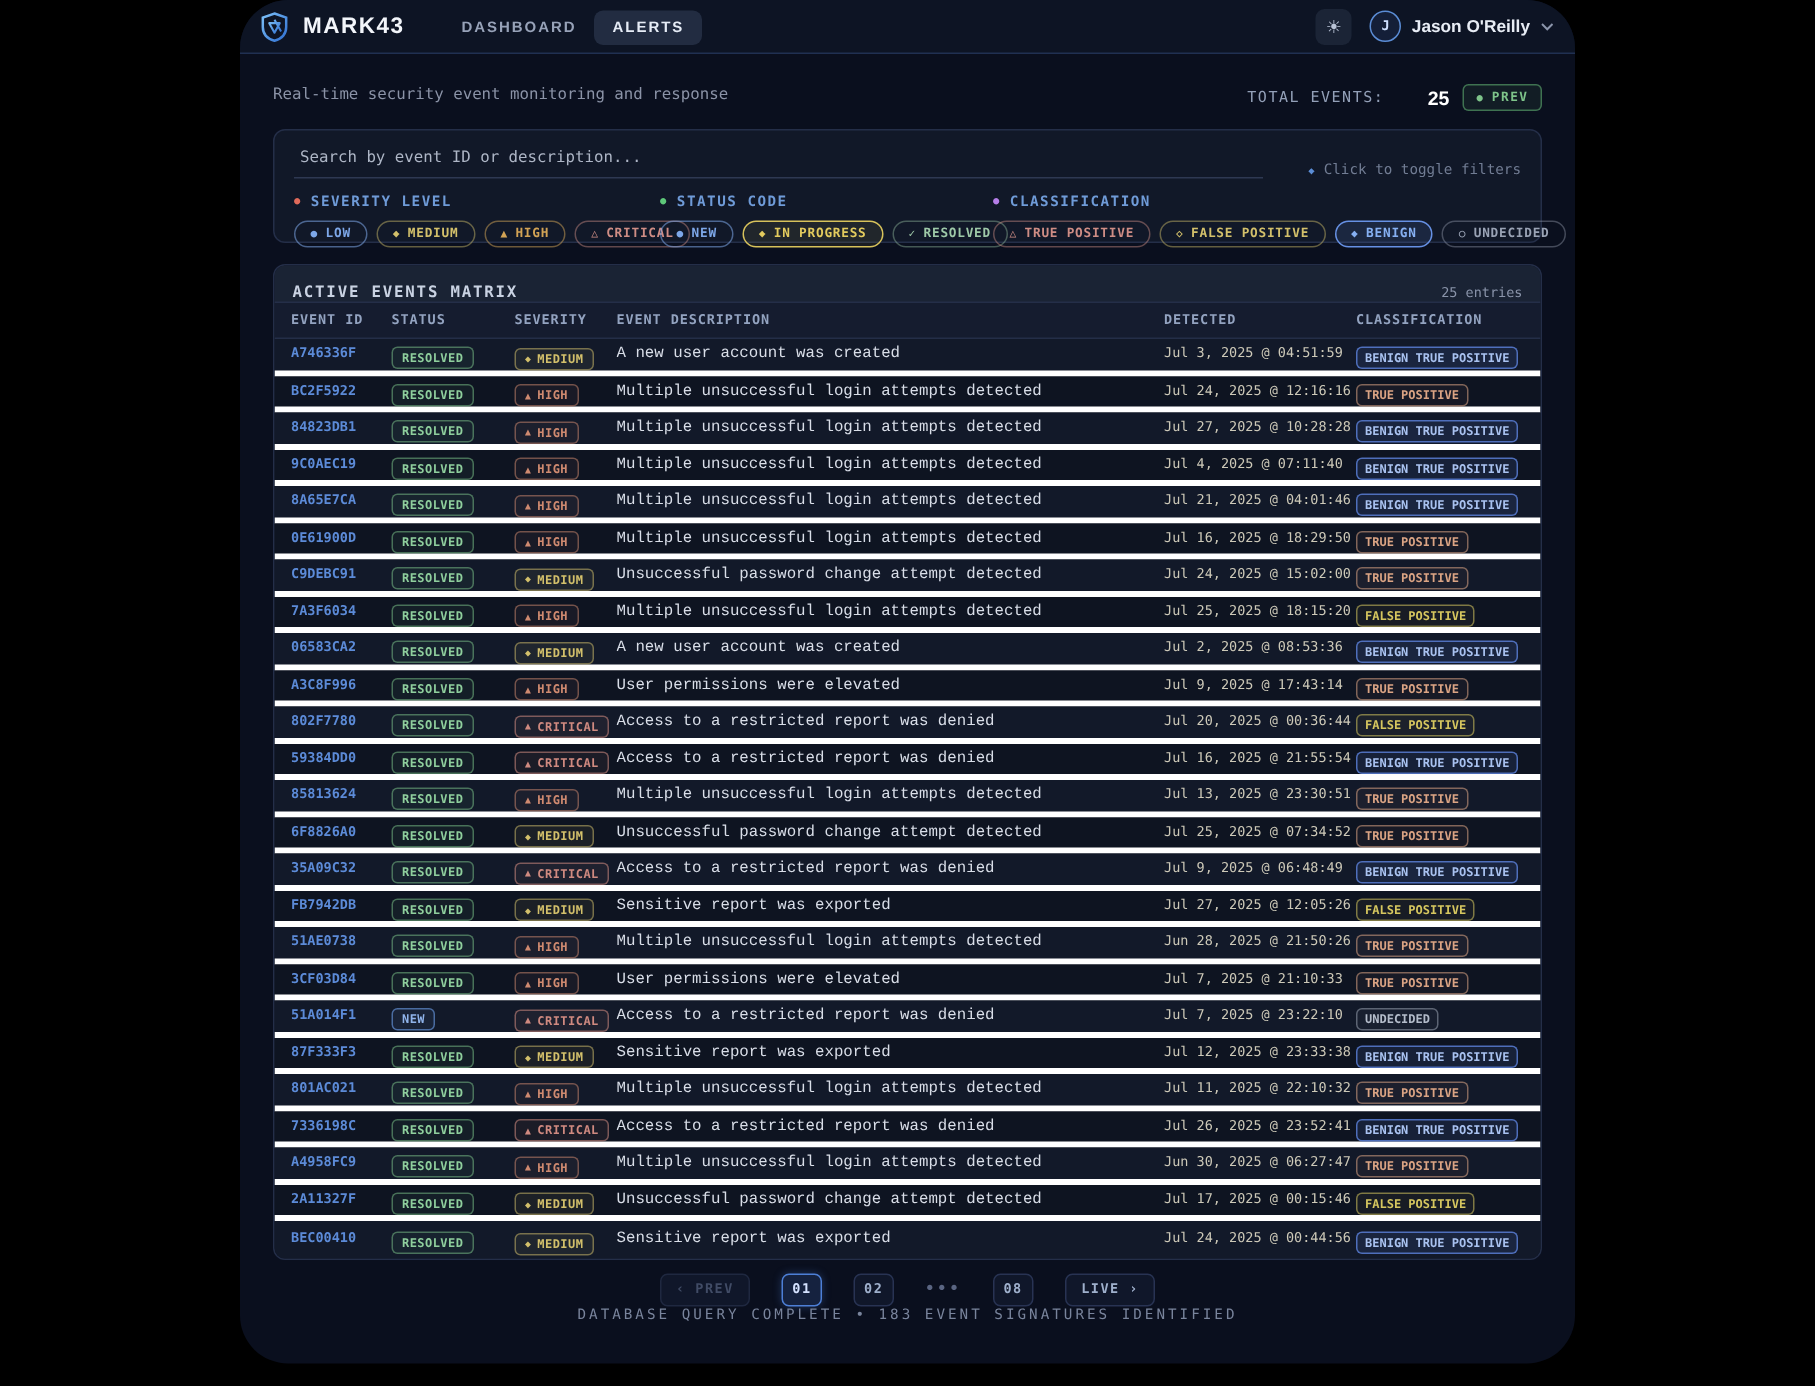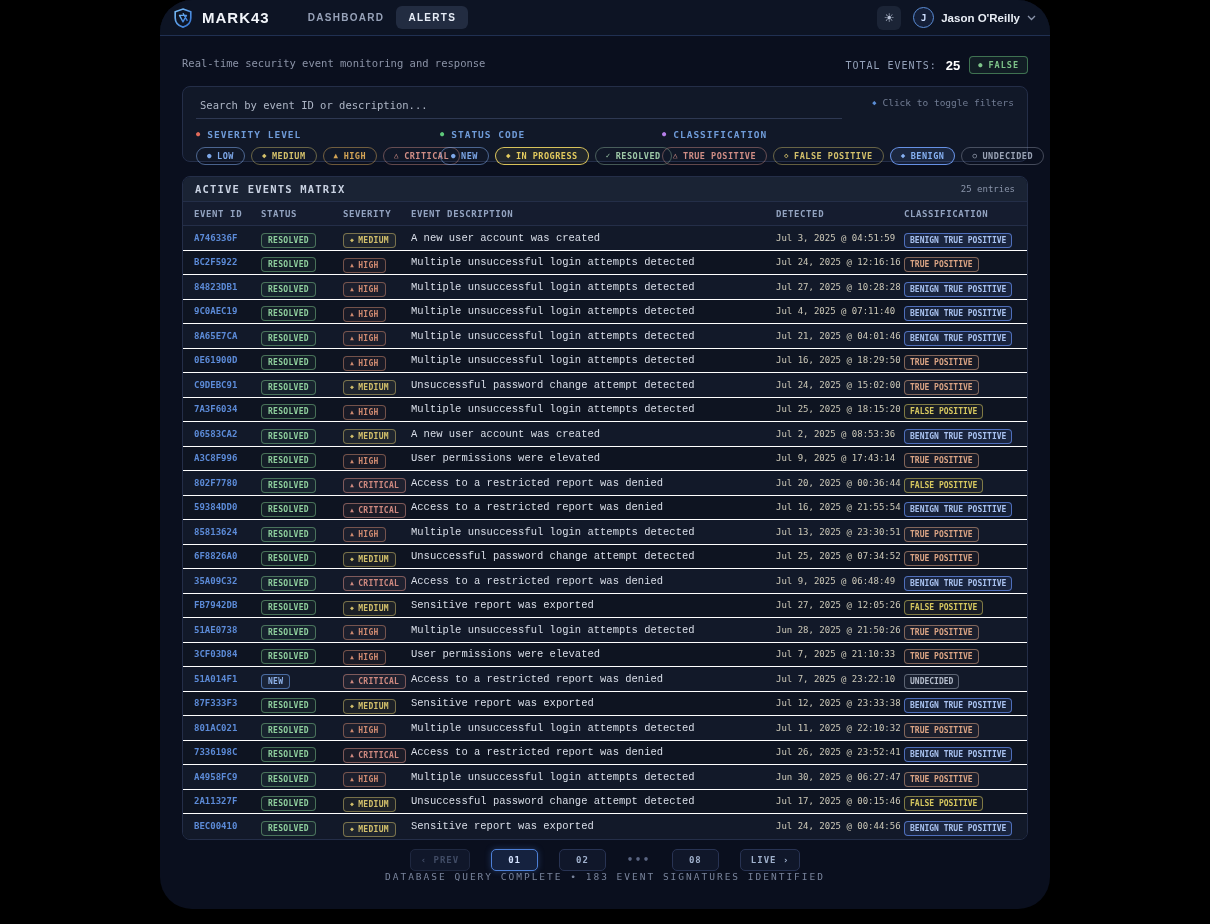--- a/index.html
+++ b/index.html
@@ -59,35 +59,35 @@
   .chev { color: #8b95ab; display: flex; }
   
   main { padding: 0 22px; flex: 1; }
   .title-row { margin-top: 16px; display: flex; justify-content: space-between; align-items: flex-start; }
   h1.page-title {
     font-size: 17px; font-weight: bold; color: #b6cbe6; letter-spacing: 5px;
   }
   .page-subtitle { margin-top: 5px; font-size: 10.5px; color: #8b93a7; }
   .title-right { display: flex; align-items: center; gap: 9px; margin-top: 4px; }
   .total-label { font-size: 10px; color: #93a0b8; letter-spacing: 1px; }
-  .total-value { font-family: "Liberation Sans", sans-serif; font-size: 13px; font-weight: bold; color: #fff; }
+  .total-value { font-family: "Liberation Sans", sans-serif; font-size: 13px; font-weight: bold; color: #fff; margin-left: 20px; }
   .live-badge {
     display: inline-flex; align-items: center; gap: 5px;
     font-size: 8.5px; font-weight: bold; color: #7ec48a; letter-spacing: 1px;
     border: 1px solid rgba(110,200,126,.5); background: rgba(110,200,126,.08);
     padding: 3px 8px; border-radius: 4px;
   }
   .live-dot { font-size: 7px; line-height: 1; }
   
   .filter-panel {
     margin-top: 12px; height: 76px;
     background: #111828; border: 1px solid #242e48; border-radius: 8px;
     padding: 10px 13px 0 13px;
   }
-  .search-row { display: flex; align-items: flex-start; justify-content: space-between; }
+  .search-row { display: flex; align-items: flex-end; justify-content: space-between; }
   .search-input {
     width: 646px; background: transparent; border: none; outline: none;
     border-bottom: 1px solid #2e3852;
     font-family: "DejaVu Sans Mono", monospace;
     font-size: 10.5px; color: #d4dae6; padding: 2px 2px 7px 4px;
   }
   .search-input::placeholder { color: #aeb6c6; }
   .toggle-hint { display: inline-flex; align-items: center; gap: 6px; font-size: 9.5px; color: #717c93; cursor: pointer; }
   .hint-dot { color: #5b8dd6; font-size: 7px; }
   .filter-groups { display: grid; grid-template-columns: 244px 222px auto; margin-top: 10px; }
@@ -111,34 +111,34 @@
   .chip-yellow.selected { color: #e3cb5e; border-color: rgba(227,203,94,.95); background: rgba(227,203,94,.08); }
   .chip-blue.selected   { color: #86b0f2; border-color: rgba(108,152,238,.95); background: rgba(108,152,238,.12); }
   
   .table-panel {
     margin-top: 14px;
     background: #0e1422; border: 1px solid #242e48; border-radius: 8px;
     overflow: hidden;
   }
   .panel-header {
     height: 25px; background: #1a2334; border-bottom: 1px solid #242e48;
-    display: flex; align-items: center; justify-content: space-between; padding: 0 12px;
+    display: flex; align-items: flex-end; justify-content: space-between; padding: 0 12px;
   }
   .panel-title { font-size: 10.5px; font-weight: bold; letter-spacing: 1.2px; color: #c9d2e2; }
   .entries-label { font-size: 9px; color: #8a94aa; }
   .grid-cols {
     display: grid;
     grid-template-columns: 67px 82px 68px 365px 128px 1fr;
     align-items: center; padding: 0 11px;
   }
   .col-header {
     height: 24px; background: #151c2f; border-bottom: 1px solid #242e48;
   }
   .col-header span { font-size: 9px; font-weight: bold; letter-spacing: .6px; color: #93a3c0; }
-  .row { height: 24.5px; border-bottom: 1px solid #ffffff; cursor: pointer; }
+  .row { height: 24.5px; border-bottom: 4px solid #ffffff; cursor: pointer; }
   .row:nth-child(odd)  { background: #121929; }
   .row:nth-child(even) { background: #0e1421; }
   .row:last-child { border-bottom: none; }
   .cell-id { font-size: 9px; font-weight: bold; color: #5c8bd8; }
   .badge {
     display: inline-flex; align-items: center; gap: 4px;
     font-size: 8px; font-weight: bold; letter-spacing: .3px;
     padding: 2px 6px; border-radius: 4px; white-space: nowrap;
     width: fit-content;
   }
@@ -157,21 +157,21 @@
   .cls-und    { color: #b4bcca; border: 1px solid rgba(180,188,202,.45); background: rgba(180,188,202,.04); }
   
   .pagination { margin-top: 9px; display: flex; justify-content: center; align-items: center; gap: 21px; }
   .page-btn {
     font-family: "DejaVu Sans Mono", monospace;
     font-size: 9px; font-weight: bold; letter-spacing: 1px;
     color: #9fb0cc; background: #10172a;
     border: 1px solid #283353; border-radius: 5px;
     padding: 5px 10px; cursor: pointer;
   }
-  .page-btn.num { padding: 5px 16px; }
+  .page-btn.num { padding: 5px 6px; }
   .page-btn.active { color: #d4e2ff; border-color: #4d7fd6; background: #15223f; box-shadow: 0 0 6px rgba(77,127,214,.35); }
   .page-btn.disabled { color: #414c66; border-color: #1f2840; }
   .page-ellipsis { color: #5a6582; font-size: 10px; font-weight: bold; letter-spacing: 2px; }
   .footer-status {
     text-align: center;
     font-size: 9.5px; color: #79849c; letter-spacing: 2px;
   }
 </style>
 </head>
 <body>
@@ -214,21 +214,21 @@
   <main>
     <div class="title-row">
       <div>
         <p class="page-subtitle">Real-time security event monitoring and response</p>
       </div>
       <div class="title-right">
         <span class="total-label">TOTAL EVENTS:</span>
         <span class="total-value">25</span>
         <span class="live-badge">
           <span class="live-dot">●</span>
-          <span>FALSE</span>
+          <span>PREV</span>
         </span>
       </div>
     </div>
 
     <section class="filter-panel">
       <div class="search-row">
         <input class="search-input" type="text" placeholder="Search by event ID or description..." style="">
         <span class="toggle-hint">
           <span class="hint-dot">◆</span>
           <span>Click to toggle filters</span>

